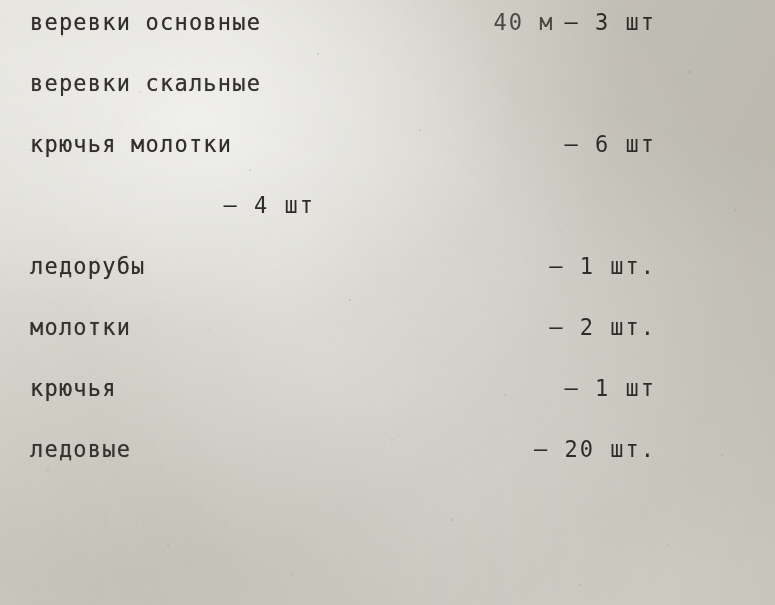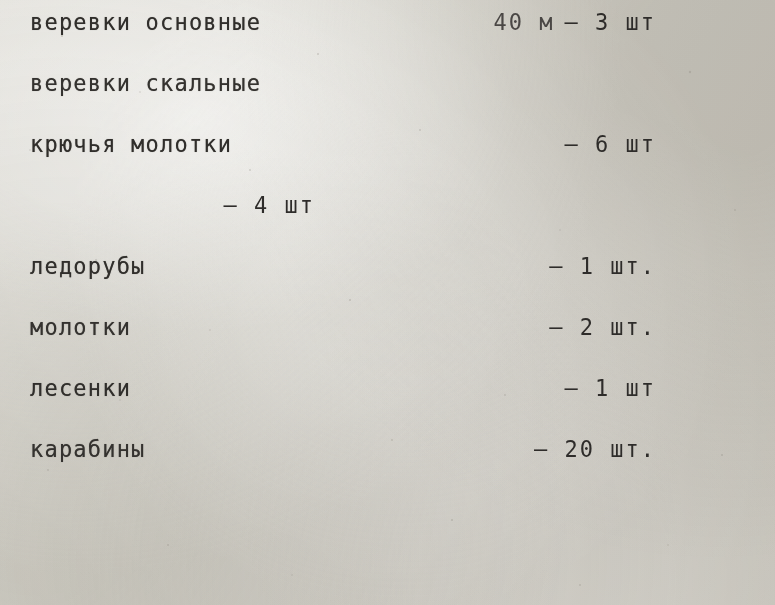--- a/index.html
+++ b/index.html
@@ -154,27 +154,27 @@
     </div>
 
     <div class="row">
       <div class="name blur">молотки</div>
       <div class="qty">
         <span class="len"></span><span>–</span> <span>2</span> <span>шт.</span>
       </div>
     </div>
 
     <div class="row">
-      <div class="name blur">лесенки</div>
+      <div class="name blur">крючья</div>
       <div class="qty">
         <span class="len"></span><span>–</span> <span>1</span> <span>шт</span>
       </div>
     </div>
 
     <div class="row">
-      <div class="name blur">карабины</div>
+      <div class="name blur">ледовые</div>
       <div class="qty">
         <span class="len"></span><span>–</span> <span>20</span> <span>шт.</span>
       </div>
     </div>
 
   </div>
 </div>
 
 </body></html>

